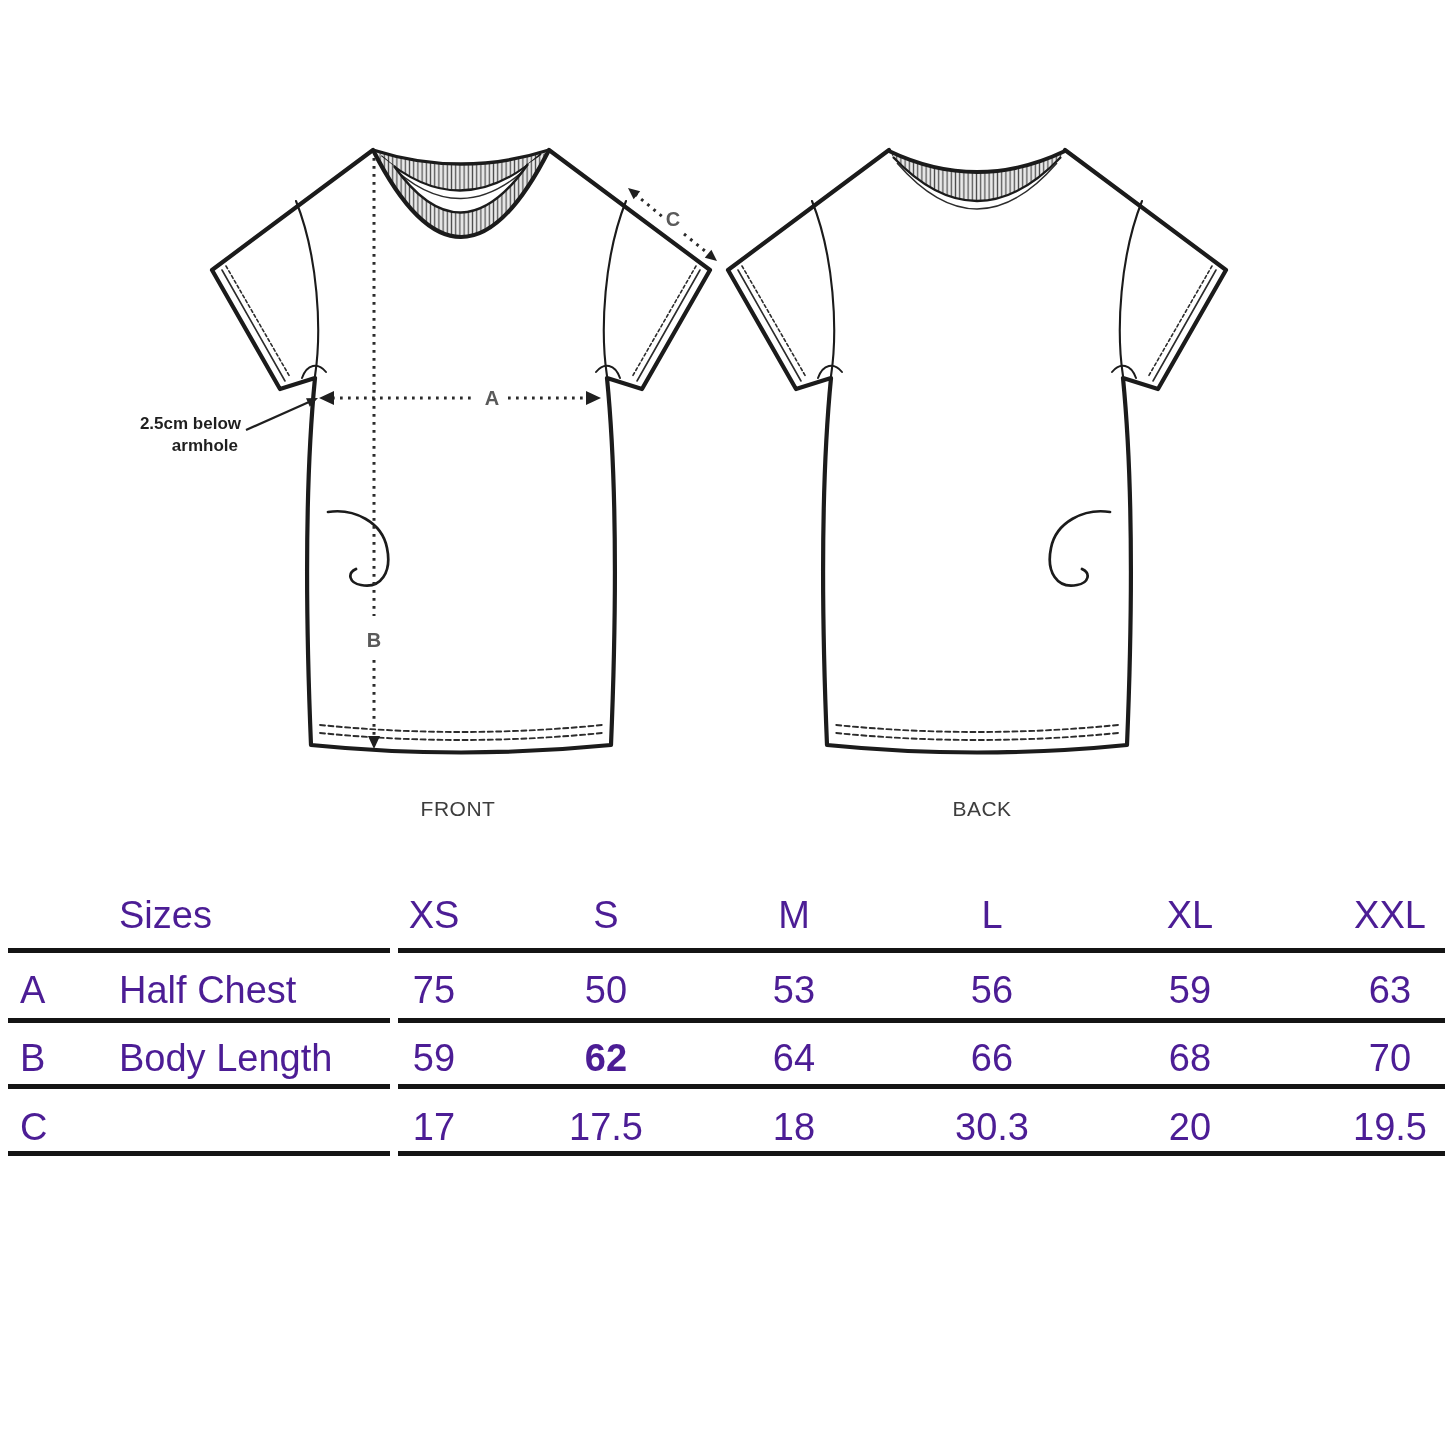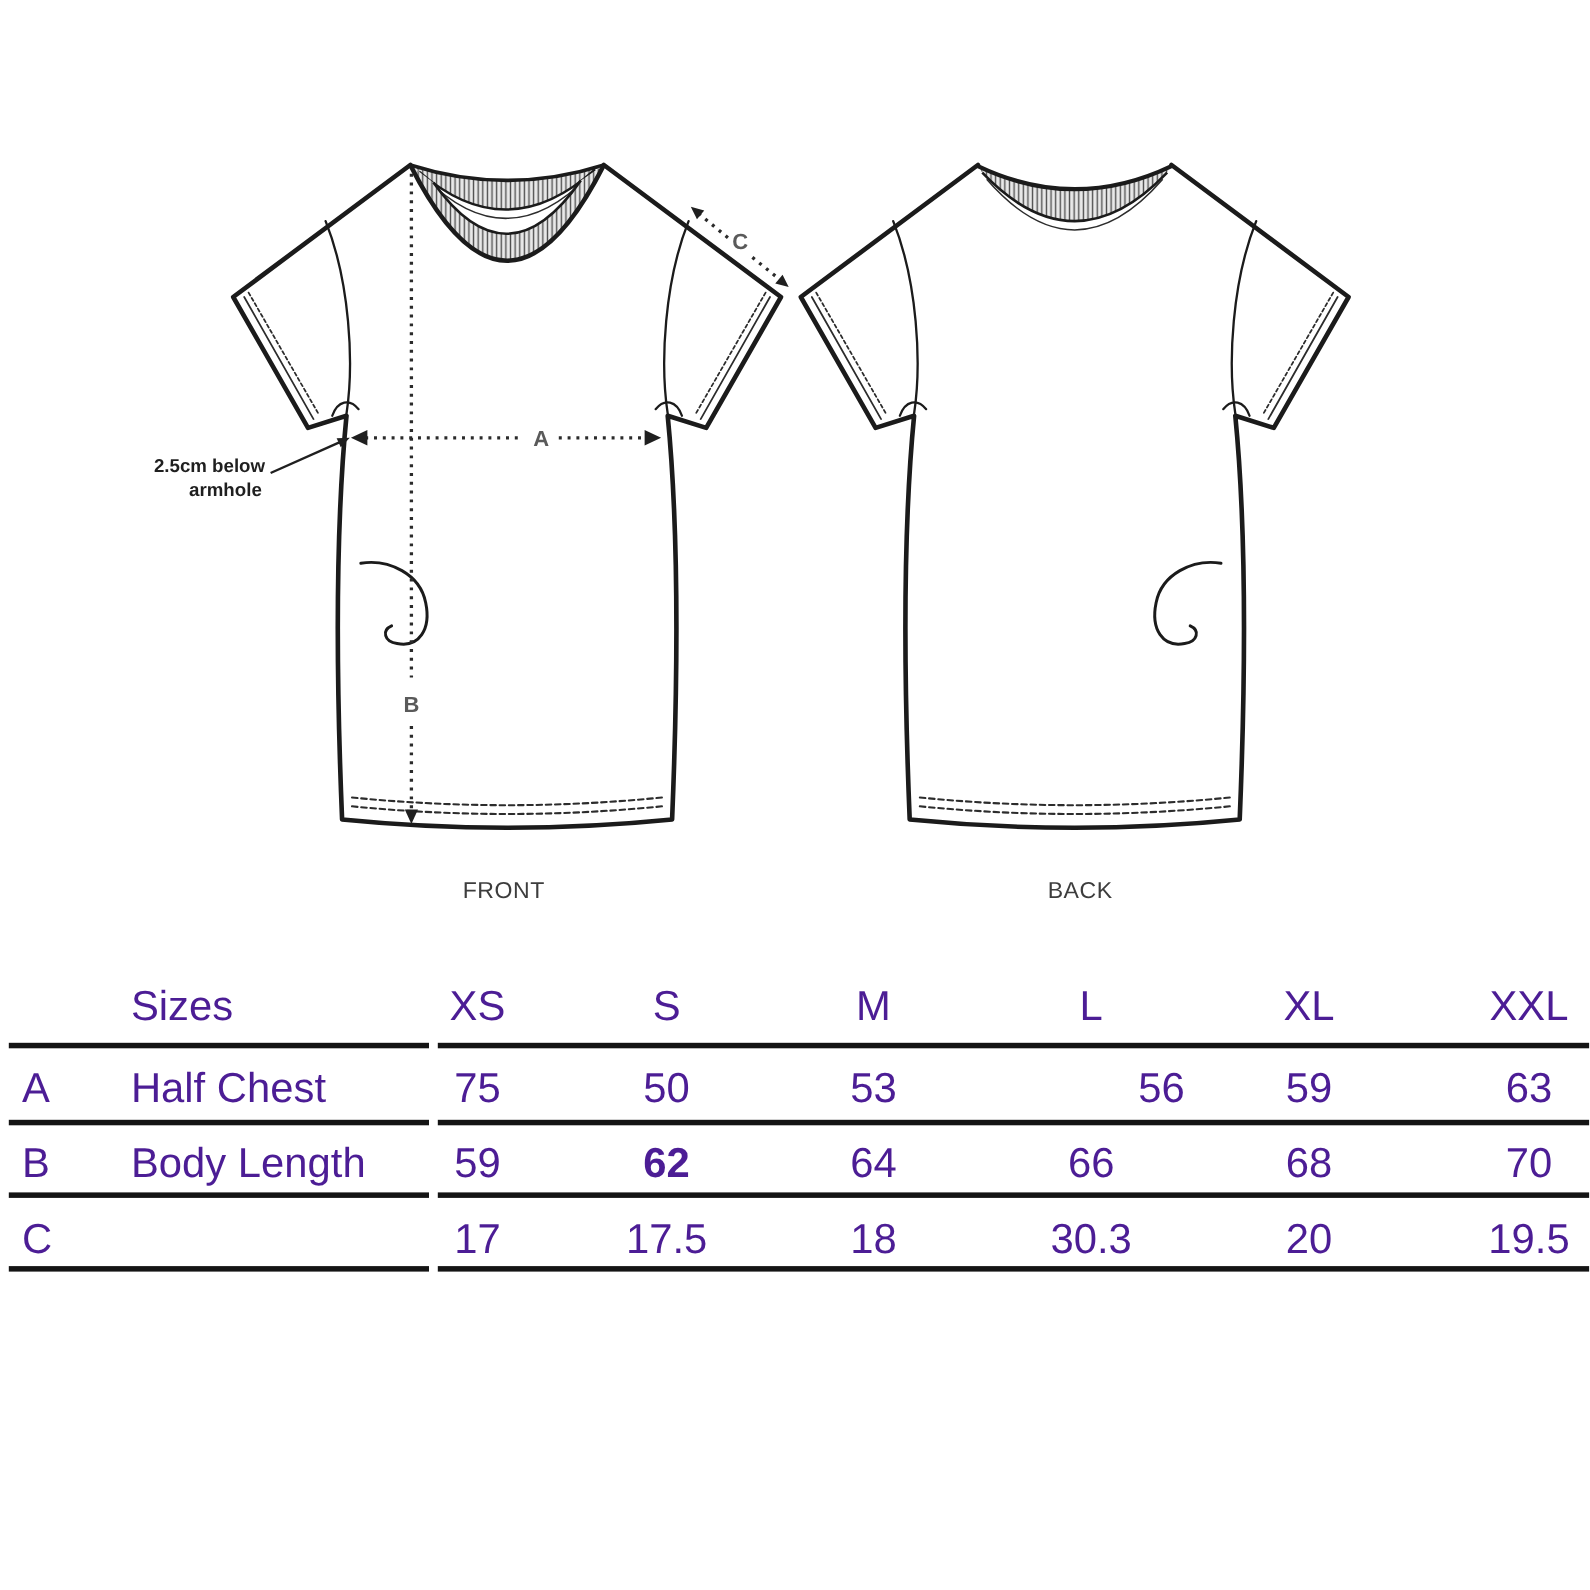--- a/index.html
+++ b/index.html
@@ -129,21 +129,21 @@
     <span class="cell val" style="left:1305px;top:895px;">XXL</span>
 
     <div class="rule" style="left:8px;top:948px;width:382px;"></div>
     <div class="rule" style="left:398px;top:948px;width:1047px;"></div>
 
     <span class="cell" style="left:20px;top:970px;">A</span>
     <span class="cell" style="left:119px;top:970px;">Half Chest</span>
     <span class="cell val" style="left:349px;top:970px;">75</span>
     <span class="cell val" style="left:521px;top:970px;">50</span>
     <span class="cell val" style="left:709px;top:970px;">53</span>
-    <span class="cell val" style="left:907px;top:970px;text-align:right;">56</span>
+    <span class="cell val" style="left:907px;top:970px;">56</span>
     <span class="cell val" style="left:1105px;top:970px;">59</span>
     <span class="cell val" style="left:1305px;top:970px;">63</span>
 
     <div class="rule" style="left:8px;top:1018px;width:382px;"></div>
     <div class="rule" style="left:398px;top:1018px;width:1047px;"></div>
 
     <span class="cell" style="left:20px;top:1038px;">B</span>
     <span class="cell" style="left:119px;top:1038px;">Body Length</span>
     <span class="cell val" style="left:349px;top:1038px;">59</span>
     <span class="cell val" style="left:521px;top:1038px;font-weight:bold;">62</span>

